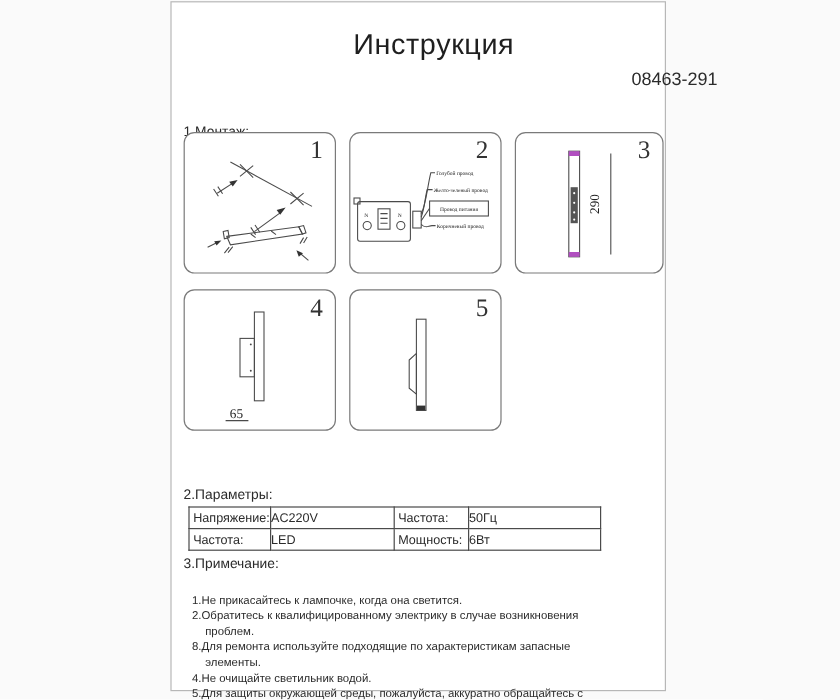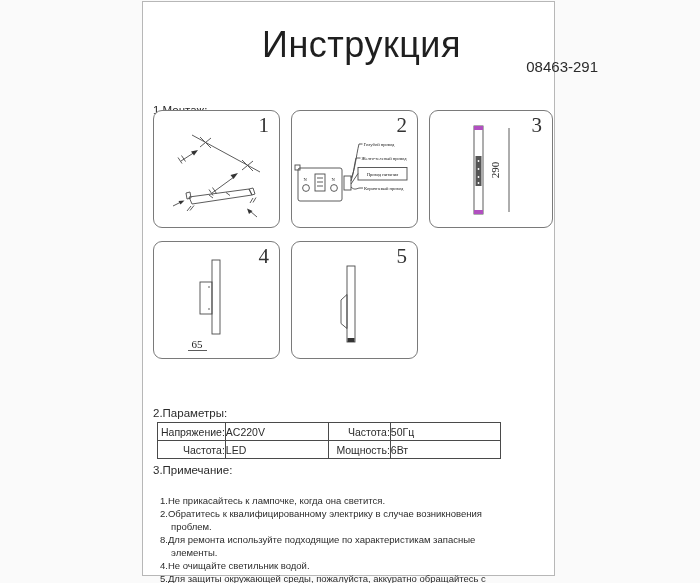--- a/index.html
+++ b/index.html
@@ -9,21 +9,21 @@
     font-family:"Liberation Sans", sans-serif;
     color:#2b2b2b;
     -webkit-font-smoothing:antialiased;
   }
   .page{
     position:absolute;left:142px;top:1px;width:413px;height:575px;
     background:#ffffff;border:1px solid #b7b7b7;box-sizing:border-box;
   }
   .title{
     position:absolute;top:22px;left:12px;width:413px;
-    text-align:center;font-size:36px;letter-spacing:0.5px;color:#1f1f1f;
+    text-align:center;font-size:24px;letter-spacing:0.5px;color:#1f1f1f;
   }
   .model{
     position:absolute;top:56px;left:42px;width:413px;
     text-align:right;font-size:15px;color:#2b2b2b;
   }
   .section-label{
     position:absolute;left:10px;font-size:11.5px;color:#2b2b2b;margin-top:21px;
   }
   .dbox{
     position:absolute;width:127px;height:118px;
@@ -36,21 +36,21 @@
     font-family:"Liberation Serif", serif;font-size:21px;color:#333;
   }
   .ptable{
     position:absolute;left:14px;top:420px;
     border-collapse:collapse;table-layout:fixed;
   }
   .ptable td{
     border:1px solid #4a4a4a;height:18px;padding:0;
     font-size:10.5px;color:#2b2b2b;box-sizing:border-box;
   }
-  .ptable td.lbl{padding-left:3px;text-align:right;}
+  .ptable td.lbl{padding-left:3px;text-align:left;}
   .ptable td.val{text-align:left;}
   .notes{
     position:absolute;left:17px;top:492px;width:362px;
     font-size:9.5px;line-height:13px;color:#2b2b2b;
   }
   .note-line{padding-left:11px;text-indent:-11px;}
   .diagram-line{stroke:#4a4a4a;stroke-width:0.9;fill:none;}
   .diagram-fill{fill:#333;stroke:none;}
   .wire-text{font-family:"Liberation Serif", serif;font-size:4.6px;fill:#222;}
   .dim-text{font-family:"Liberation Serif", serif;font-size:11px;fill:#222;}

